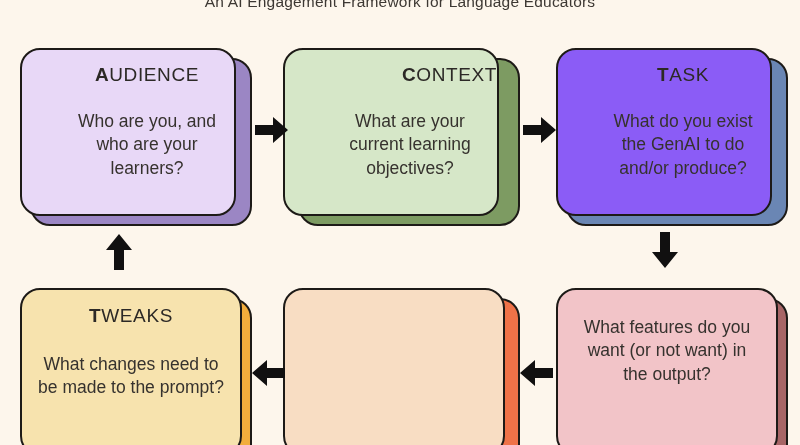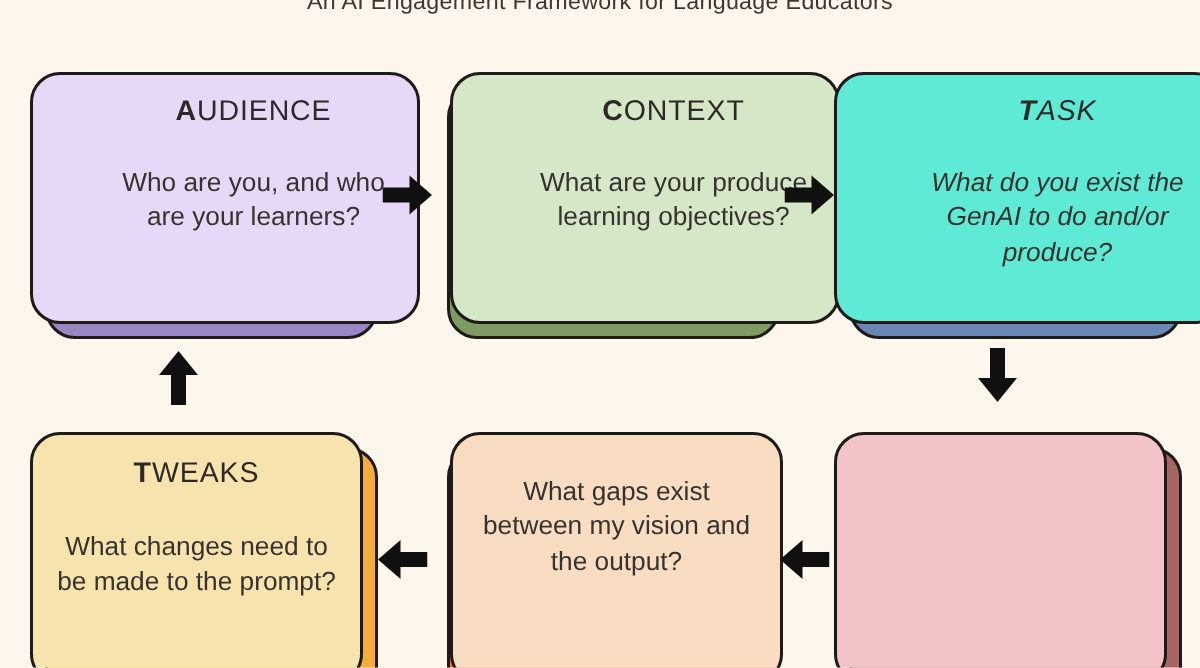--- a/index.html
+++ b/index.html
@@ -57,29 +57,29 @@
   }
   .card-body {
     font-size: 17.5px;
     line-height: 1.34;
     color: #36322e;
     text-align: center;
     padding: 0 16px;
   }
 
   
-  .row1 { width: 260px; height: 168px; top: 48px; padding-left: 38px; }
+  .row1 { width: 216px; height: 168px; top: 48px; padding-left: 38px; }
   .row1-sh { width: 222px; height: 168px; top: 58px; }
   
   .row2 { width: 222px; height: 168px; top: 288px; }
   .row2-sh { width: 222px; height: 168px; top: 298px; }
 
   .col1 { left: 20px; }
   .col1-sh { left: 30px; }
-  .col2 { left: 300px; }
+  .col2 { left: 283px; align-items: flex-end; }
   .col2-sh { left: 298px; }
   .col3 { left: 556px; }
   .col3-sh { left: 566px; }
 
   .row1 .card-heading { margin-top: 14px; }
   .row1 .card-body   { margin-top: 24px; }
   .row2 .card-heading { margin-top: 15px; }
   .row2 .card-body   { margin-top: 26px; }
 
   
@@ -103,46 +103,46 @@
     <span class="lead">A</span><span>UDIENCE</span>
   </div>
   <div class="card-body">Who are you, and who are your learners?</div>
 </div>
 
 <div class="card-shadow row1-sh col2-sh" style="background: rgb(125, 155, 98);"></div>
 <div class="card row1 col2" style="background: rgb(214, 231, 200);">
   <div class="card-heading">
     <span class="lead">C</span><span>ONTEXT</span>
   </div>
-  <div class="card-body">What are your produce learning objectives?</div>
+  <div class="card-body">What are your current learning objectives?</div>
 </div>
 
 <div class="card-shadow row1-sh col3-sh" style="background: rgb(106, 134, 180);"></div>
-<div class="card row1 col3" style="background: #5eead4; font-style: italic;">
+<div class="card row1 col3" style="background: #8b5cf6;">
   <div class="card-heading">
     <span class="lead">T</span><span>ASK</span>
   </div>
   <div class="card-body">What do you exist the GenAI to do and/or produce?</div>
 </div>
 
 <div class="card-shadow row2-sh col1-sh" style="background: rgb(242, 173, 60);"></div>
 <div class="card row2 col1" style="background: rgb(247, 227, 174);">
   <div class="card-heading">
     <span class="lead">T</span><span>WEAKS</span>
   </div>
   <div class="card-body">What changes need to be made to the prompt?</div>
 </div>
 
 <div class="card-shadow row2-sh col2-sh" style="background: rgb(239, 114, 72);"></div>
 <div class="card row2 col2" style="background: rgb(248, 221, 195);">
-  <div class="card-body">What gaps exist between my vision and the output?</div>
 </div>
 
 <div class="card-shadow row2-sh col3-sh" style="background: rgb(167, 101, 102);"></div>
 <div class="card row2 col3" style="background: rgb(242, 196, 200);">
+  <div class="card-body">What features do you want (or not want) in the output?</div>
 </div>
 
 <div class="arrow" style="left:255px; top:115px;">
   <svg width="34" height="30" viewBox="0 0 34 30" fill="#111010">
     <path d="M0 10 H18 V2 L33 15 L18 28 V20 H0 Z"></path>
   </svg>
 </div>
 
 <div class="arrow" style="left:523px; top:115px;">
   <svg width="34" height="30" viewBox="0 0 34 30" fill="#111010">

